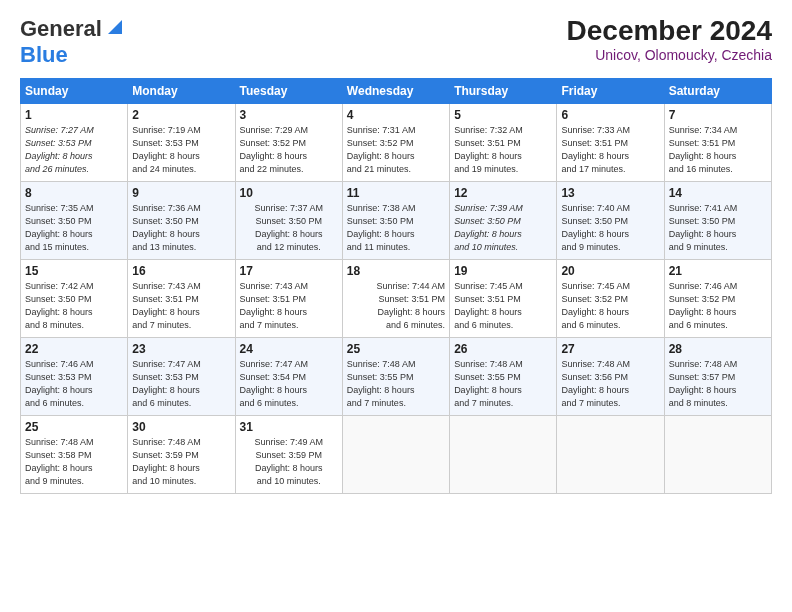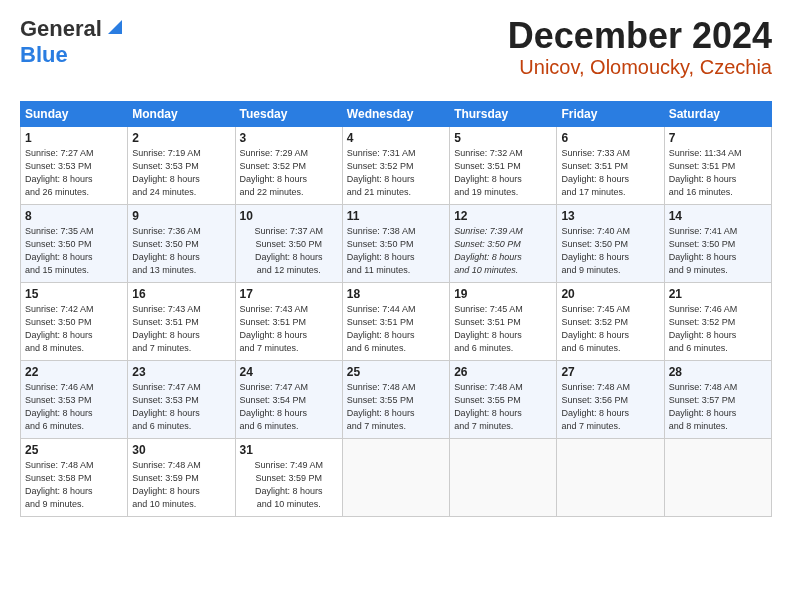--- a/index.html
+++ b/index.html
@@ -13,43 +13,43 @@
     .page {
       width: 792px;
       height: 612px;
       background: #fff;
       padding: 16px 20px 10px 20px;
     }
     .header {
       display: flex;
       justify-content: space-between;
       align-items: flex-start;
-      margin-bottom: 22px;
+      margin-bottom: 10px;
     }
     .logo {
       display: flex;
       flex-direction: column;
       align-items: flex-start;
     }
     .logo-row {
       display: flex;
       align-items: center;
     }
     .title-block {
       text-align: right;
     }
     .month-title {
-      font-size: 36px;
+      font-size: 28px;
       font-weight: bold;
       color: #222;
       line-height: 1.1;
     }
     .subtitle {
-      font-size: 20px;
-      color: #c2410c;
+      font-size: 14px;
+      color: #701a75;
     }
     table {
       width: 100%;
       border-collapse: collapse;
       table-layout: fixed;
     }
     thead tr th {
       background: #2a7de1;
       color: #fff;
       font-size: 12px;
@@ -117,21 +117,21 @@
           <th>Wednesday</th>
           <th>Thursday</th>
           <th>Friday</th>
           <th>Saturday</th>
         </tr>
     </thead>
     <tbody id="calendar-body">
         <tr>
           <td>
             <span class="day-num">1</span>
-            <div class="day-info" style="white-space: pre-line;">Sunrise: 7:27 AM
+            <div class="day-info" style="white-space: pre-line; font-style: italic;">Sunrise: 7:27 AM
 Sunset: 3:53 PM
 Daylight: 8 hours
 and 26 minutes.</div>
           </td>
           <td>
             <span class="day-num">2</span>
             <div class="day-info" style="white-space: pre-line;">Sunrise: 7:19 AM
 Sunset: 3:53 PM
 Daylight: 8 hours
 and 24 minutes.</div>
@@ -159,21 +159,21 @@
           </td>
           <td>
             <span class="day-num">6</span>
             <div class="day-info" style="white-space: pre-line;">Sunrise: 7:33 AM
 Sunset: 3:51 PM
 Daylight: 8 hours
 and 17 minutes.</div>
           </td>
           <td>
             <span class="day-num">7</span>
-            <div class="day-info" style="white-space: pre-line;">Sunrise: 11:34 AM
+            <div class="day-info" style="white-space: pre-line;">Sunrise: 7:34 AM
 Sunset: 3:51 PM
 Daylight: 8 hours
 and 16 minutes.</div>
           </td>
         </tr>
         <tr>
           <td>
             <span class="day-num">8</span>
             <div class="day-info" style="white-space: pre-line;">Sunrise: 7:35 AM
 Sunset: 3:50 PM
@@ -240,21 +240,21 @@
           </td>
           <td>
             <span class="day-num">17</span>
             <div class="day-info" style="white-space: pre-line;">Sunrise: 7:43 AM
 Sunset: 3:51 PM
 Daylight: 8 hours
 and 7 minutes.</div>
           </td>
           <td>
             <span class="day-num">18</span>
-            <div class="day-info" style="white-space: pre-line;">Sunrise: 7:44 AM
+            <div class="day-info" style="white-space: pre-line; text-align: right;">Sunrise: 7:44 AM
 Sunset: 3:51 PM
 Daylight: 8 hours
 and 6 minutes.</div>
           </td>
           <td>
             <span class="day-num">19</span>
             <div class="day-info" style="white-space: pre-line;">Sunrise: 7:45 AM
 Sunset: 3:51 PM
 Daylight: 8 hours
 and 6 minutes.</div>

